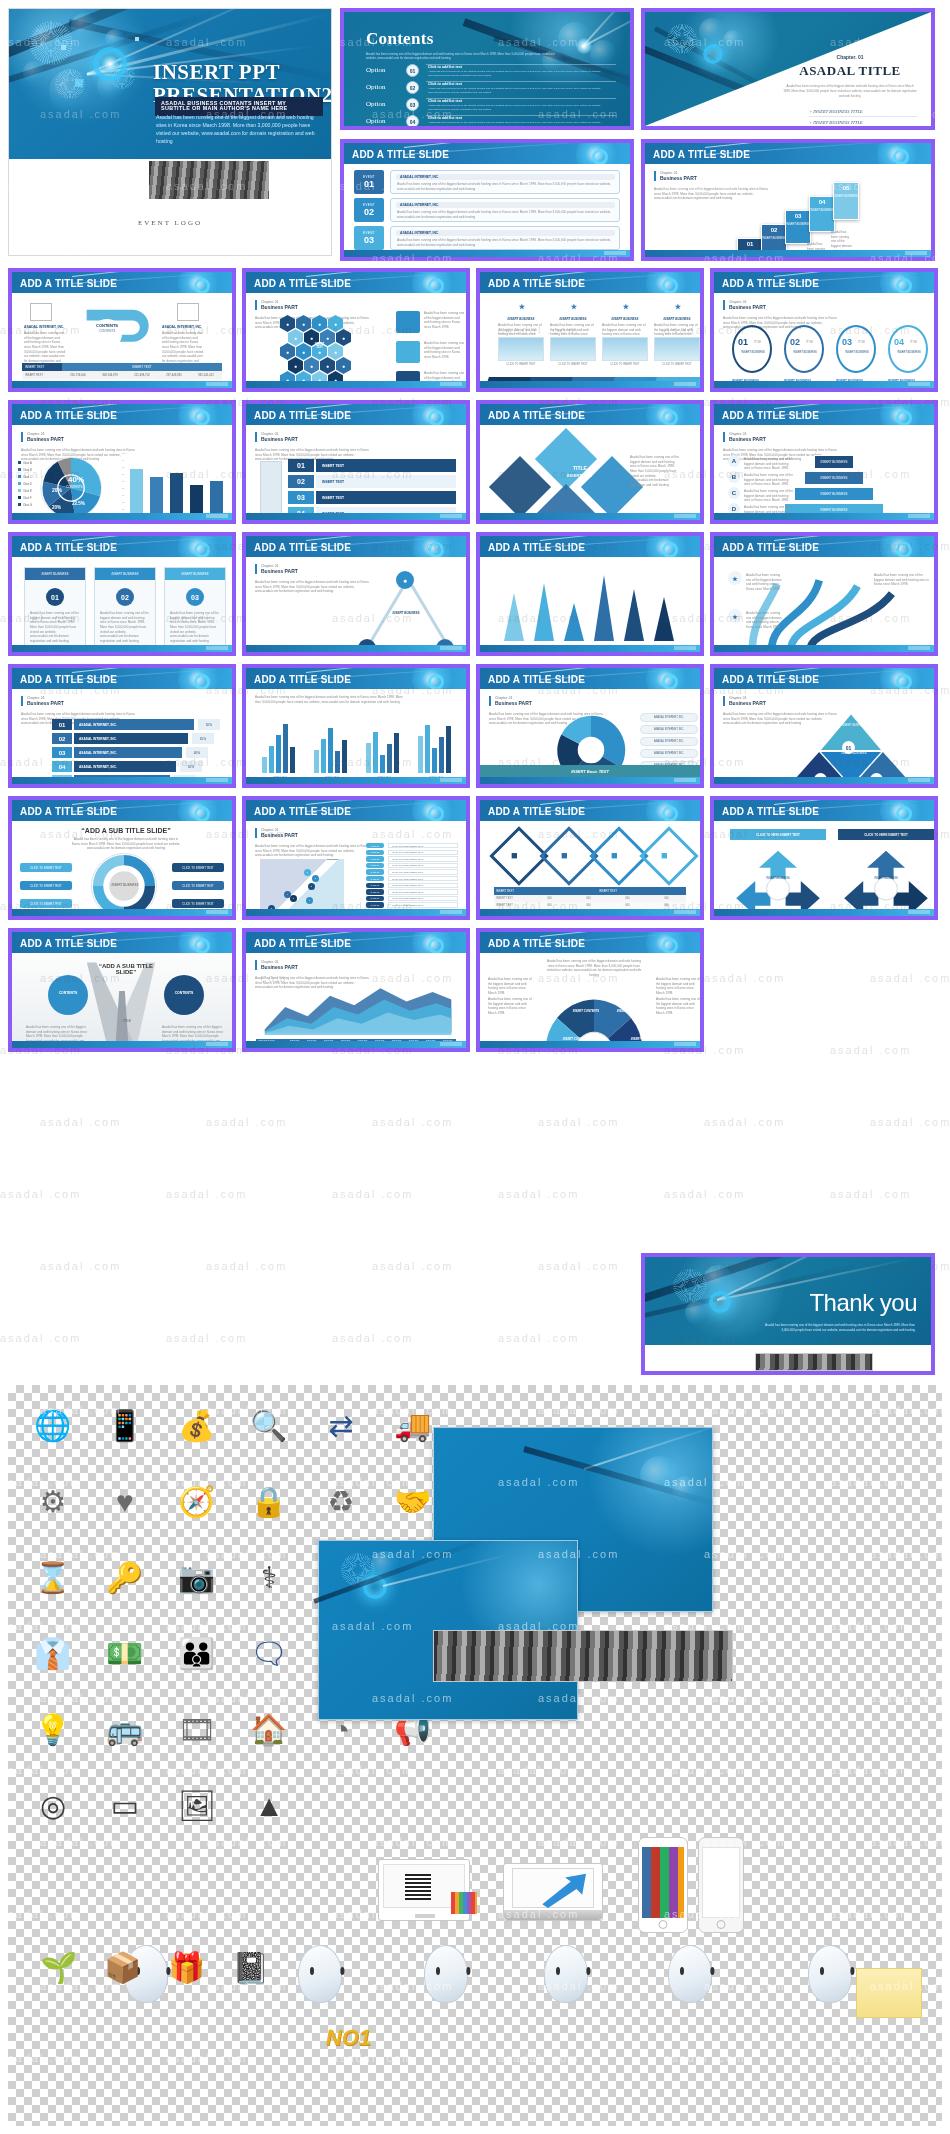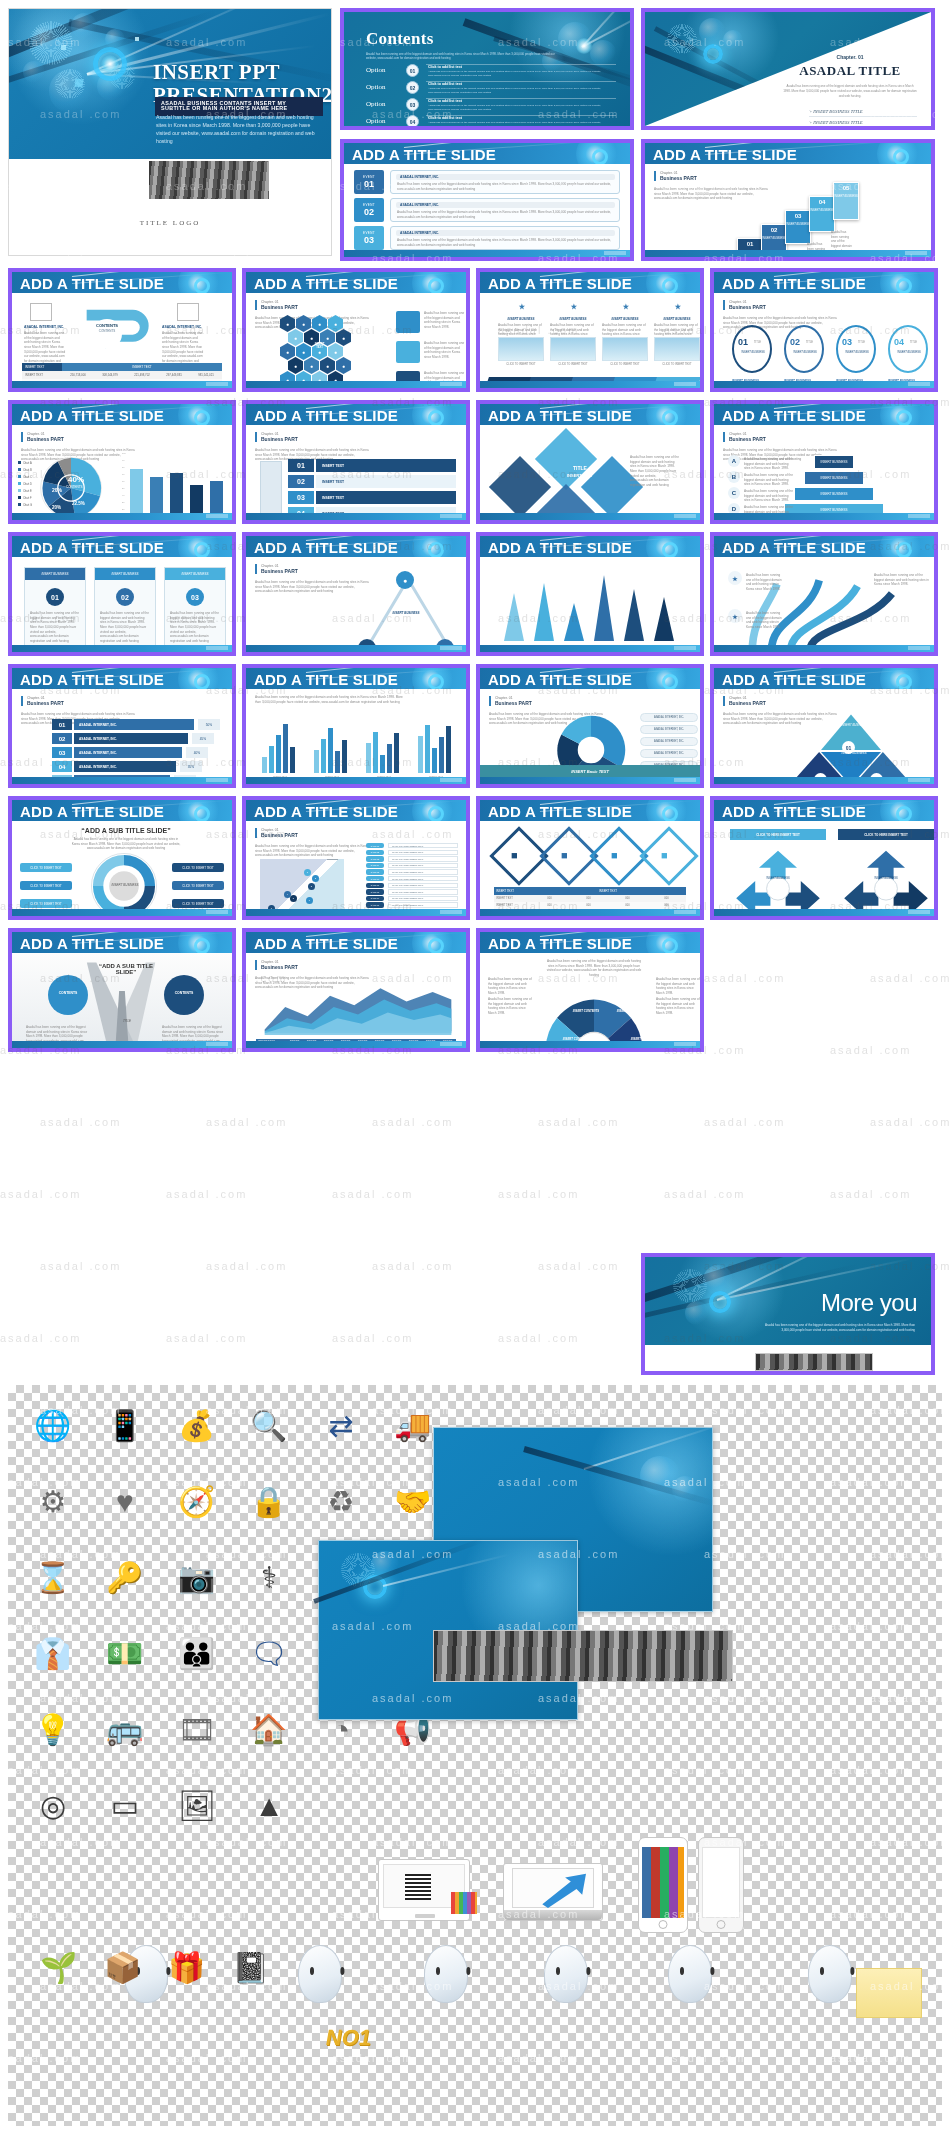--- a/index.html
+++ b/index.html
@@ -112,21 +112,21 @@
     position:relative; height:21px; width:100%;
     background:linear-gradient(100deg,#1a6fa8 0%,#1f7cb8 40%,#2a93cf 78%,#35a7e0 100%);
     overflow:hidden;
   }
   .slide-hdr .hray {
     position:absolute; height:1px; background:linear-gradient(90deg,rgba(255,255,255,.7),rgba(255,255,255,0));
     transform-origin:left center;
   }
   .slide-hdr-txt {
     position:absolute; left:8px; top:50%; transform:translateY(-50%);
-    color:#fff; font-size:15px; font-weight:700; letter-spacing:.2px;
+    color:#fff; font-size:10px; font-weight:700; letter-spacing:.2px;
     white-space:nowrap;
   }
   .slide-hdr .glow {
     position:absolute; right:12px; top:-10px; width:42px; height:42px;
     border-radius:50%;
     background:radial-gradient(circle at 45% 50%, rgba(255,255,255,.85) 0%, rgba(90,210,255,.55) 30%, rgba(40,150,215,0) 70%);
   }
   .slide-hdr .ringlet {
     position:absolute; right:22px; top:6px; width:16px; height:16px;
     border-radius:50%; border:3px solid rgba(90,215,255,.9);
@@ -239,21 +239,21 @@
 
       <h1 class="hero-title">
         <span>INSERT PPT</span><br>
         <span>PRESENTATION29SET</span>
       </h1>
       <div class="hero-sub">ASADAL BUSINESS CONTANTS INSERT MY SUBTITLE OR MAIN AUTHOR'S NAME HERE</div>
       <div class="hero-body">Asadal has been running one of the biggest domain and web hosting sites in Korea since March 1998. More than 3,000,000 people have visited our website,  www.asadal.com for domain registration and web hosting</div>
     </div>
     <div class="hero-bottom">
       <div class="hero-photo"></div>
-      <div class="hero-logo">TITLE LOGO</div>
+      <div class="hero-logo">EVENT LOGO</div>
     </div>
   </div>
 
   <div class="slide" id="contents-slide" style="left:340px;top:8px;width:294px;height:122px;">
     <div class="coverbg">
       <div class="dray" style="left:120px;top:6px;width:220px;height:8px;transform:rotate(20deg);"></div>
       <div class="dray" style="left:150px;top:24px;width:190px;height:5px;transform:rotate(16deg);opacity:.6;"></div>
       <div class="ray" style="left:238px;top:34px;width:90px;transform:rotate(-28deg);height:2px;"></div>
       <div class="ray" style="left:238px;top:34px;width:80px;transform:rotate(-48deg);height:2px;"></div>
       <div class="orb" style="left:214px;top:10px;width:34px;height:34px;opacity:.45;"></div>
@@ -1201,21 +1201,21 @@
         linear-gradient(135deg,#15719f 0%,#16789f 45%,#0e6590 100%);overflow:hidden;">
       <div class="dray" style="left:-10px;top:40px;width:250px;height:8px;transform:rotate(-18deg);"></div>
       <div class="dray" style="left:-10px;top:58px;width:230px;height:5px;transform:rotate(-13deg);opacity:.65;"></div>
       <div class="ray" style="left:72px;top:42px;width:200px;transform:rotate(-12deg);height:2px;"></div>
       <div class="ray" style="left:72px;top:42px;width:170px;transform:rotate(-26deg);height:2px;"></div>
       <div class="spiro" style="left:28px;top:12px;width:34px;height:34px;opacity:.55;"></div>
       <div class="orb" style="left:58px;top:8px;width:30px;height:30px;opacity:.5;"></div>
       <div class="orb" style="left:40px;top:44px;width:24px;height:24px;opacity:.45;"></div>
       <div class="ring" style="left:64px;top:34px;width:22px;height:22px;border-width:4px;"></div>
       <div style="position:absolute;left:120px;top:34px;right:14px;text-align:right;color:#fff;
-                  font-size:24px;font-weight:400;letter-spacing:-.5px;line-height:1;">More you</div>
+                  font-size:24px;font-weight:400;letter-spacing:-.5px;line-height:1;">Thank you</div>
       <div style="position:absolute;left:120px;top:66px;right:16px;text-align:right;color:#cfe6f4;font-size:3px;line-height:1.5;">Asadal has been running one of the biggest domain and web hosting sites in Korea since March 1998. More than 3,000,000 people have visited our website, www.asadal.com for domain registration and web hosting</div>
     </div>
     <div class="photostrip" style="left:110px;top:96px;width:118px;height:18px;"></div>
   </div>
 
   <div class="checker" style="left:8px;top:1385px;width:934px;height:741px;">
     <div id="gallery-icons">
         <div class="icon-cell icon-blue" style="left: 18px; top: 14px; width: 54px; height: 54px;">🌐</div>
         <div class="icon-cell icon-blue" style="left: 90px; top: 14px; width: 54px; height: 54px;">📱</div>
         <div class="icon-cell icon-blue" style="left: 162px; top: 14px; width: 54px; height: 54px;">💰</div>

